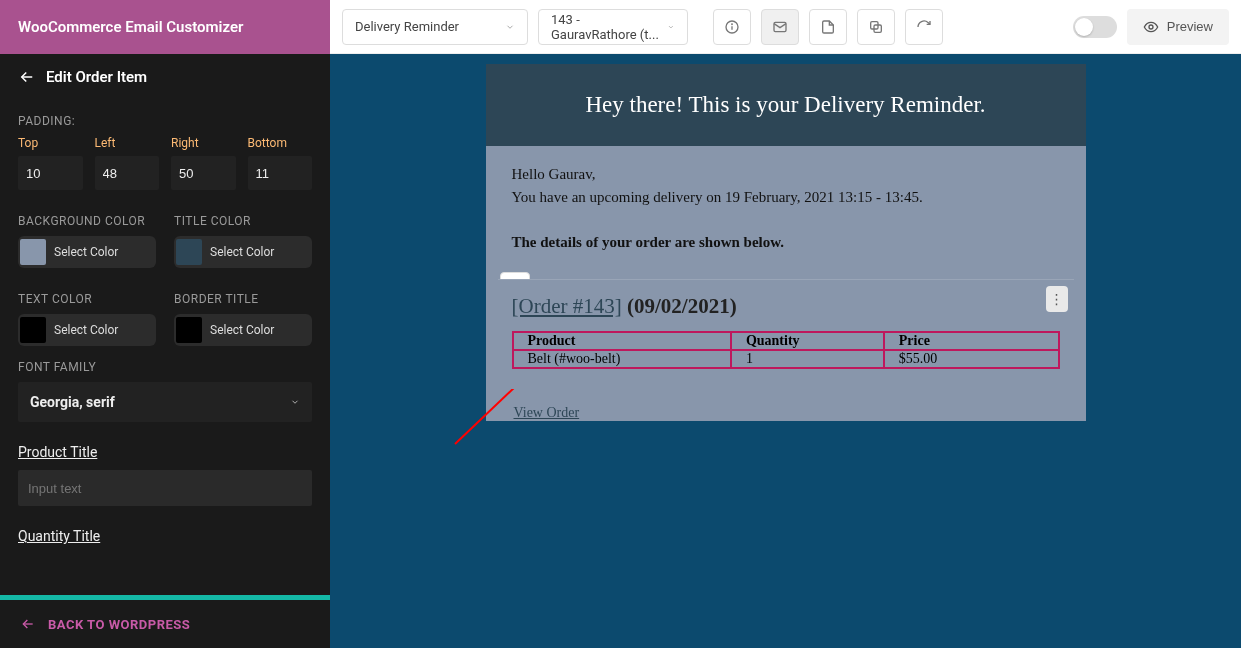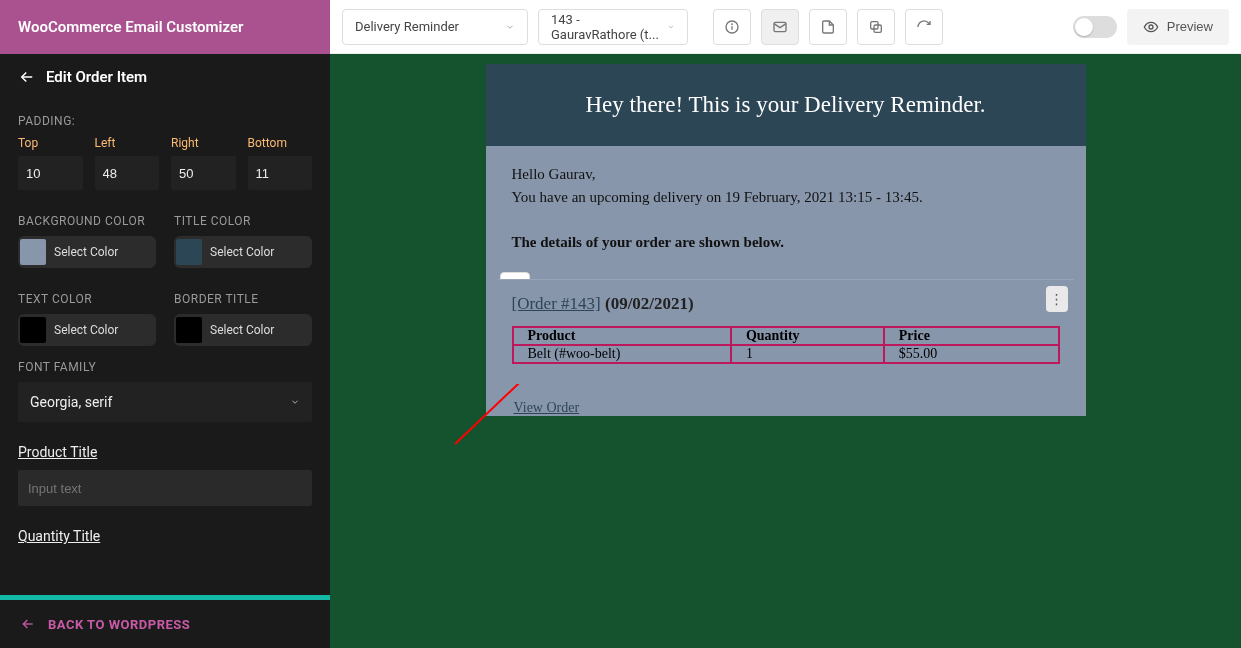--- a/index.html
+++ b/index.html
@@ -13,49 +13,49 @@
   .sec-label { font-size: 12px; color: #9a9a9a; letter-spacing: .5px; margin: 10px 0 8px 0; }
   .pad-row { display: flex; gap: 12px; margin-bottom: 14px; }
   .pad-col { flex: 1; }
   .pad-col .pl { font-size: 12px; color: #fdba74; margin-bottom: 6px; }
   .pad-col input { width: 100%; height: 34px; background: #222; border: none; color: #eee; padding: 0 8px; font-size: 13px; border-radius: 2px; }
   .color-grid { display: flex; gap: 18px; margin-bottom: 14px; }
   .color-col { flex: 1; }
   .color-btn { display: flex; align-items: center; height: 32px; background: #2c2c2c; border-radius: 6px; padding: 2px; gap: 6px; cursor: pointer; }
   .swatch { width: 26px; height: 26px; border-radius: 2px; }
   .color-btn span { font-size: 12px; color: #ddd; padding-left: 2px; }
-  .font-select { width: 100%; height: 40px; background: #222; border: none; color: #eee; padding: 0 12px; font-size: 14px; border-radius: 2px; display: flex; align-items: center; justify-content: space-between; cursor: pointer; }
+  .font-select { width: 100%; height: 40px; background: #222; border: none; color: #eee; padding: 0 12px; font-size: 14px; border-radius: 2px; display: flex; align-items: center; justify-content: space-between; cursor: pointer; font-weight: bold; }
   .field-label { font-size: 14px; color: #eee; margin: 22px 0 10px 0; text-decoration: underline; }
   .text-input { width: 100%; height: 36px; background: #2a2a2a; border: none; color: #ccc; padding: 0 10px; font-size: 13px; border-radius: 2px; }
   .sidebar-footer { border-top: 5px solid #14b8a6; padding: 16px 20px; }
   .back-link { display: flex; align-items: center; gap: 12px; color: #c85aa7; font-size: 13px; font-weight: 700; letter-spacing: .5px; cursor: pointer; }
   .sidebar-tab { position: absolute; right: -18px; top: 280px; width: 18px; height: 40px; background: #1a1a1a; display: flex; align-items: center; justify-content: center; color: #fff; cursor: pointer; }
 
-  .main { flex: 1; display: flex; flex-direction: column; background: #14532d; position: relative; }
+  .main { flex: 1; display: flex; flex-direction: column; background: #0c4a6e; position: relative; }
   .topbar { height: 54px; background: #fff; border-bottom: 1px solid #eee; display: flex; align-items: center; padding: 0 12px; gap: 10px; position: absolute; top: -54px; left: 0; right: 0; }
   .select-box { height: 36px; border: 1px solid #ddd; border-radius: 4px; display: flex; align-items: center; padding: 0 12px; font-size: 13px; color: #444; cursor: pointer; gap: 8px; justify-content: space-between; background: #fff; }
   .icon-btn { width: 38px; height: 36px; border: 1px solid #ddd; border-radius: 4px; display: flex; align-items: center; justify-content: center; color: #777; cursor: pointer; background: #fff; }
   .icon-btn.active { background: #f0f0f0; }
   .toggle { width: 44px; height: 22px; background: #ddd; border-radius: 11px; position: relative; cursor: pointer; }
   .toggle::after { content: ""; width: 18px; height: 18px; background: #fff; border-radius: 50%; position: absolute; top: 2px; left: 2px; box-shadow: 0 1px 2px rgba(0,0,0,.2);}
   .preview-btn { height: 36px; background: #f3f3f3; border: none; border-radius: 4px; padding: 0 16px; display: flex; align-items: center; gap: 8px; font-size: 13px; color: #555; cursor: pointer; }
 
   .canvas-wrap { flex: 1; overflow: auto; position: relative; }
   .float-tools { position: absolute; left: 170px; top: 218px; width: 30px; background: #fff; border: 1px solid #ddd; border-radius: 4px; display: flex; flex-direction: column; align-items: center; padding: 4px 0; gap: 2px; }
   .float-tools div { width: 24px; height: 22px; display: flex; align-items: center; justify-content: center; color: #888; cursor: pointer; font-size: 12px;}
 
   .arrow { position: absolute; left: 115px; top: 280px; pointer-events: none; }
 
   .email { width: 600px; margin: 10px auto 0 auto; background: #8896ab; }
   .email-head { background: #2d4656; color: #fff; text-align: center; padding: 28px 20px; font-family: Georgia, serif; font-size: 23px; }
   .email-body { padding: 20px 26px 10px 26px; font-family: Georgia, serif; color: #111; font-size: 15px; }
   .email-body p { margin-bottom: 6px; }
   .email-details { margin-top: 28px; font-weight: 700; font-family: Georgia, serif; }
   .order-block { margin: 12px; padding: 14px 14px 20px 14px; background: #8896ab; position: relative; border-top: 1px solid rgba(255,255,255,.15);}
-  .order-title { font-family: Georgia, serif; font-size: 17px; margin-bottom: 12px; }
+  .order-title { font-family: Georgia, serif; font-size: 21px; margin-bottom: 12px; }
   .order-title a { color: #2d4656; text-decoration: underline; }
   .order-title .date { font-weight: 700; color: #222; }
   .kebab { position: absolute; right: 6px; top: 6px; width: 22px; height: 26px; background: #e9e9e9; border-radius: 4px; display: flex; align-items: center; justify-content: center; color: #555; cursor: pointer; font-size: 14px;}
   table.ot { width: 100%; border-collapse: collapse; font-family: Georgia, serif; font-size: 14px; }
   table.ot th, table.ot td { border: 2px solid #be185d; padding: 0 14px; text-align: left; }
   table.ot th { font-weight: 700; }
   table.ot2 { width: 100%; border-collapse: collapse; font-family: Georgia, serif; font-size: 14px; margin-top: 14px;}
   table.ot2 th, table.ot2 td { border: 2px solid #111; padding: 12px 14px; text-align: left; }
   table.ot2 th { font-weight: 700; width: 65%; }
   .view-order { font-family: Georgia, serif; color: #2d4656; text-decoration: underline; font-size: 14px; padding: 4px 0 0 28px; }

